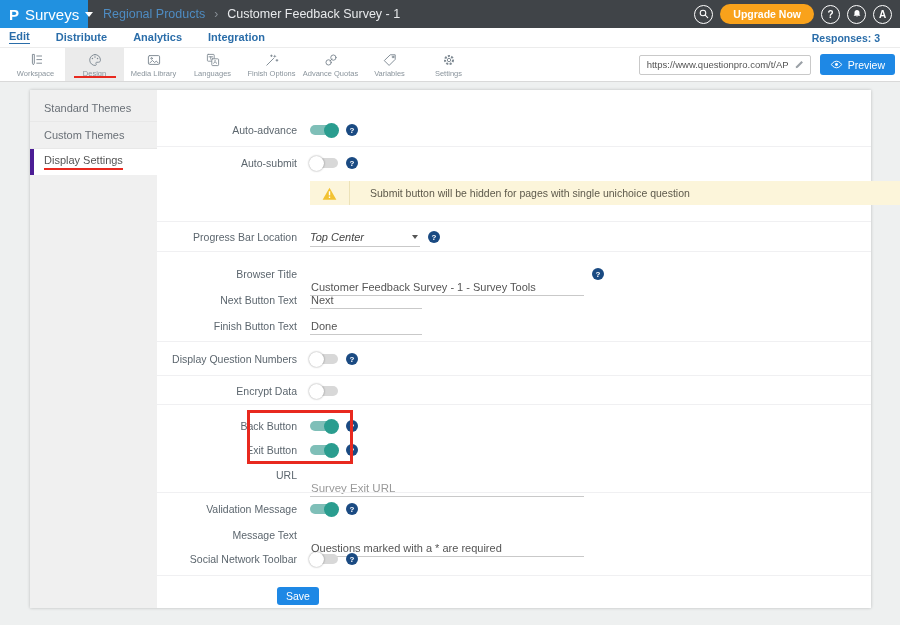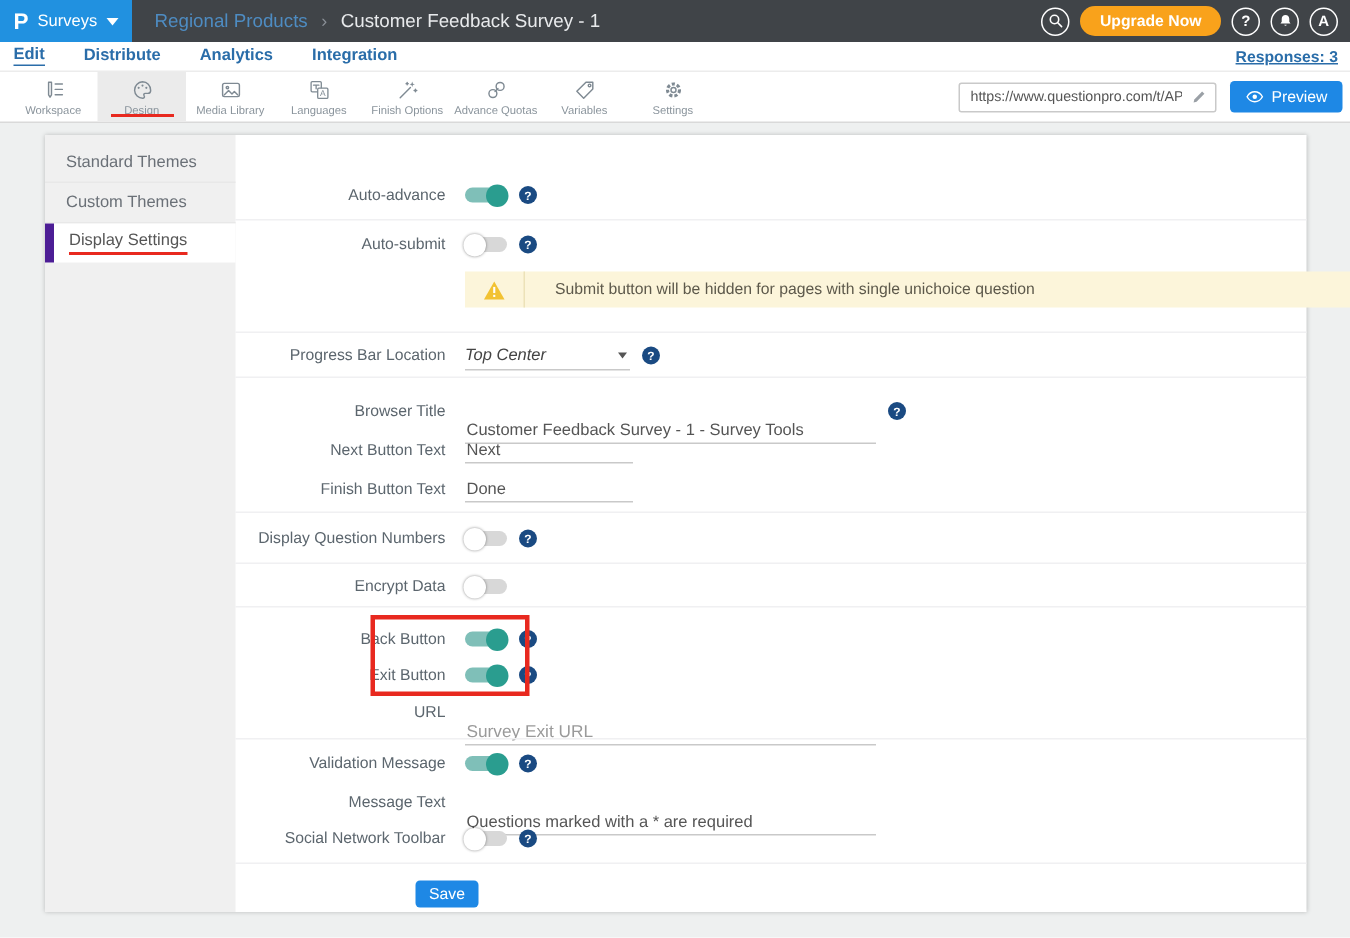--- a/index.html
+++ b/index.html
@@ -5,50 +5,50 @@
   html,body{margin:0;padding:0;}
   body{
     width:900px;height:625px;overflow:hidden;position:relative;
     background:#eef0f0;font-family:"Liberation Sans",sans-serif;
     -webkit-font-smoothing:antialiased;
   }
   
   .topbar{height:28px;background:#404448;display:flex;align-items:center;}
   .brand{width:88px;height:28px;background:#2191e0;display:flex;align-items:center;padding-left:9px;box-sizing:border-box;gap:6px;cursor:pointer;}
   .logo{color:#fff;font-weight:bold;font-size:15px;line-height:1;}
-  .brand-name{color:#fff;font-size:11px;}
+  .brand-name{color:#fff;font-size:15px;}
   .caret-down{width:0;height:0;border-left:4px solid transparent;border-right:4px solid transparent;border-top:5px solid #fff;margin-top:1px;}
   .crumbs{margin-left:15px;display:flex;align-items:center;gap:9px;font-size:12.5px;}
   .crumb-parent{color:#4e8cc2;cursor:pointer;}
   .crumb-sep{color:#8a9097;font-size:12px;}
   .crumb-current{color:#e8eaec;}
   .top-right{margin-left:auto;display:flex;align-items:center;gap:7px;padding-right:8px;}
   .circle-btn{width:19px;height:19px;border:1.5px solid #fff;border-radius:50%;display:flex;align-items:center;justify-content:center;color:#fff;font-size:10px;font-weight:bold;cursor:pointer;box-sizing:border-box;flex:none;}
   .upgrade{height:20px;background:#f9a21b;border-radius:10px;color:#fff;font-size:10.5px;font-weight:bold;display:flex;align-items:center;padding:0 13px;cursor:pointer;}
   
   .nav{height:19px;background:#fff;display:flex;align-items:center;padding-left:9px;gap:26px;font-size:11px;font-weight:bold;color:#2a6da9;border-bottom:1px solid #ececec;}
   .nav-item{cursor:pointer;line-height:1;}
   .nav-item.active{border-bottom:1px solid #2a6da9;padding-bottom:1px;}
-  .responses{margin-left:auto;padding-right:8px;font-size:10.5px;font-weight:bold;color:#2a6da9;text-decoration:underline;}
+  .responses{margin-left:auto;padding-right:20px;font-size:10.5px;font-weight:bold;color:#2a6da9;}
   
   .toolbar{height:33px;background:#fff;border-bottom:1px solid #d9d9d9;display:flex;align-items:stretch;padding-left:6px;}
   .tool{width:59px;display:flex;flex-direction:column;align-items:center;justify-content:center;gap:1px;cursor:pointer;position:relative;flex:none;}
   .tool svg{width:16px;height:16px;display:block;}
   .tlabel{font-size:7.5px;color:#8a949c;white-space:nowrap;}
   .tool.active{background:#ebebeb;}
   .tool.active::after{content:"";position:absolute;bottom:3px;left:50%;transform:translateX(-50%);width:42px;height:2px;background:#e8291f;}
   .tb-right{margin-left:auto;display:flex;align-items:center;gap:9px;padding-right:5px;}
   .url-box{width:172px;height:20px;border:1px solid #c9c9c9;border-radius:2px;display:flex;align-items:center;padding:0 5px;gap:4px;box-sizing:border-box;background:#fff;}
   .url-box input{border:none;outline:none;flex:1;font-size:9.5px;color:#555;background:transparent;font-family:"Liberation Sans",sans-serif;min-width:0;}
   .preview-btn{height:21px;background:#1e88e5;border:none;border-radius:3px;color:#fff;font-size:10.5px;display:flex;align-items:center;gap:5px;padding:0 10px;cursor:pointer;font-family:"Liberation Sans",sans-serif;}
   
   .panel{position:absolute;left:30px;top:90px;width:841px;height:518px;background:#fff;box-shadow:0 0 3px rgba(0,0,0,.22);}
   .sidebar{position:absolute;left:0;top:0;width:127px;height:100%;background:#f0f0f0;box-sizing:border-box;padding-top:5px;}
   .side-item{height:26px;display:flex;align-items:center;padding-left:14px;font-size:11px;color:#6a7077;cursor:pointer;border-bottom:1px solid #e8e8e8;}
-  .side-item.active{background:#fff;border-left:6px solid #4c1d95;padding-left:10px;color:#555;border-bottom:none;}
+  .side-item.active{background:#fff;border-left:4px solid #4c1d95;padding-left:10px;color:#555;border-bottom:none;}
   .side-item.active .side-lbl{border-bottom:2px solid #e8291f;padding-bottom:2px;}
   .main{position:absolute;left:127px;top:0;right:0;bottom:0;}
   .divider{position:absolute;left:0;right:0;height:1px;background:#f0f0f2;}
   .srow{position:absolute;left:0;right:0;height:20px;display:flex;align-items:center;}
   .slabel{width:140px;text-align:right;font-size:10.5px;color:#5c666e;flex:none;}
   .sctrl{display:flex;align-items:center;margin-left:13px;gap:8px;}
   .input-line{border:none;border-bottom:1px solid #c9c9c9;font-size:11px;color:#555;height:17px;background:transparent;outline:none;padding:0 1px;font-family:"Liberation Sans",sans-serif;}
   .input-line::placeholder{color:#9a9a9a;}
   .w-wide{width:272px;margin-top:26px;}
   .w-narrow{width:110px;}

